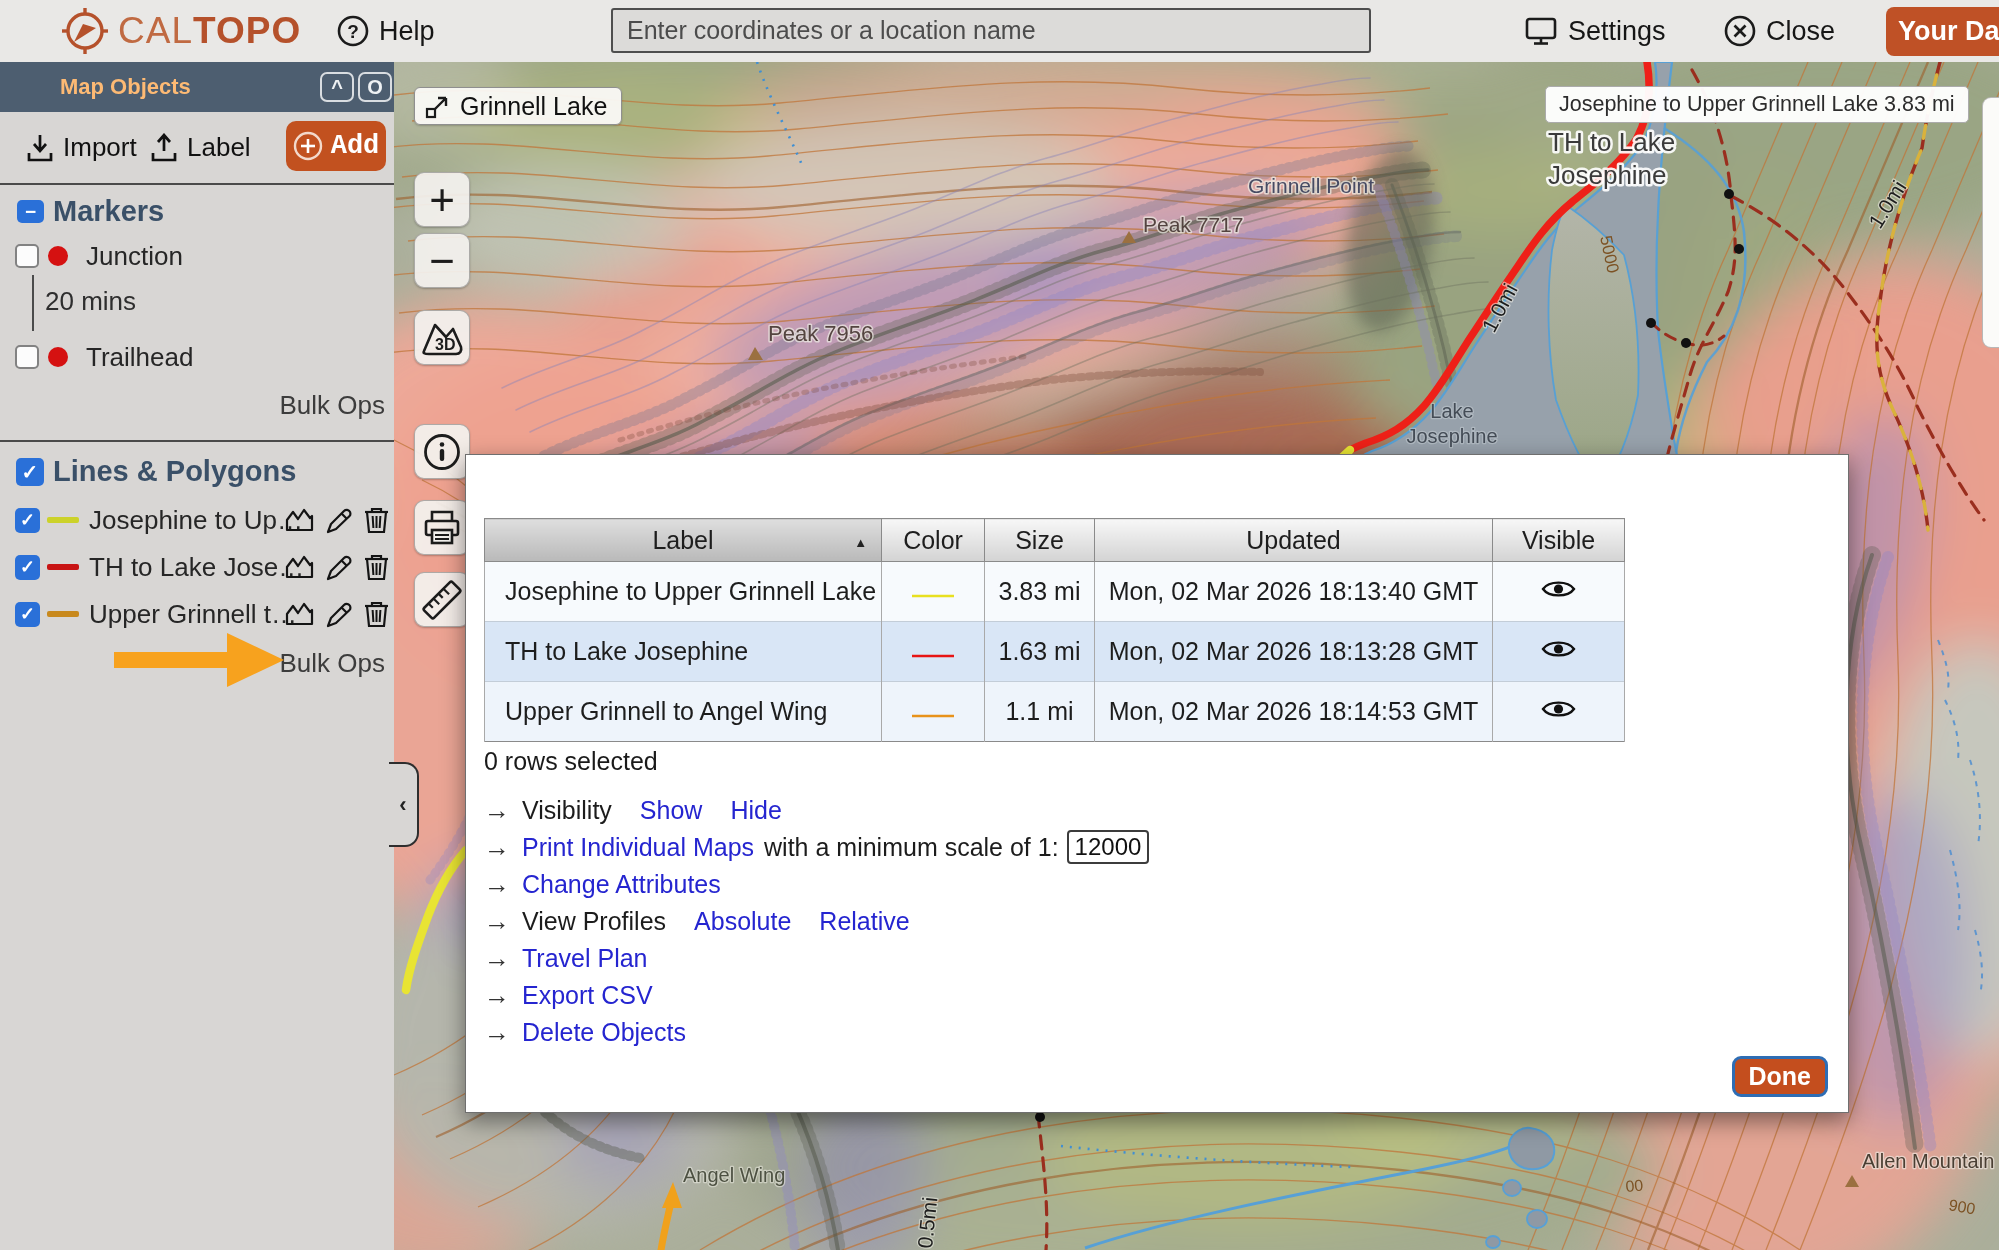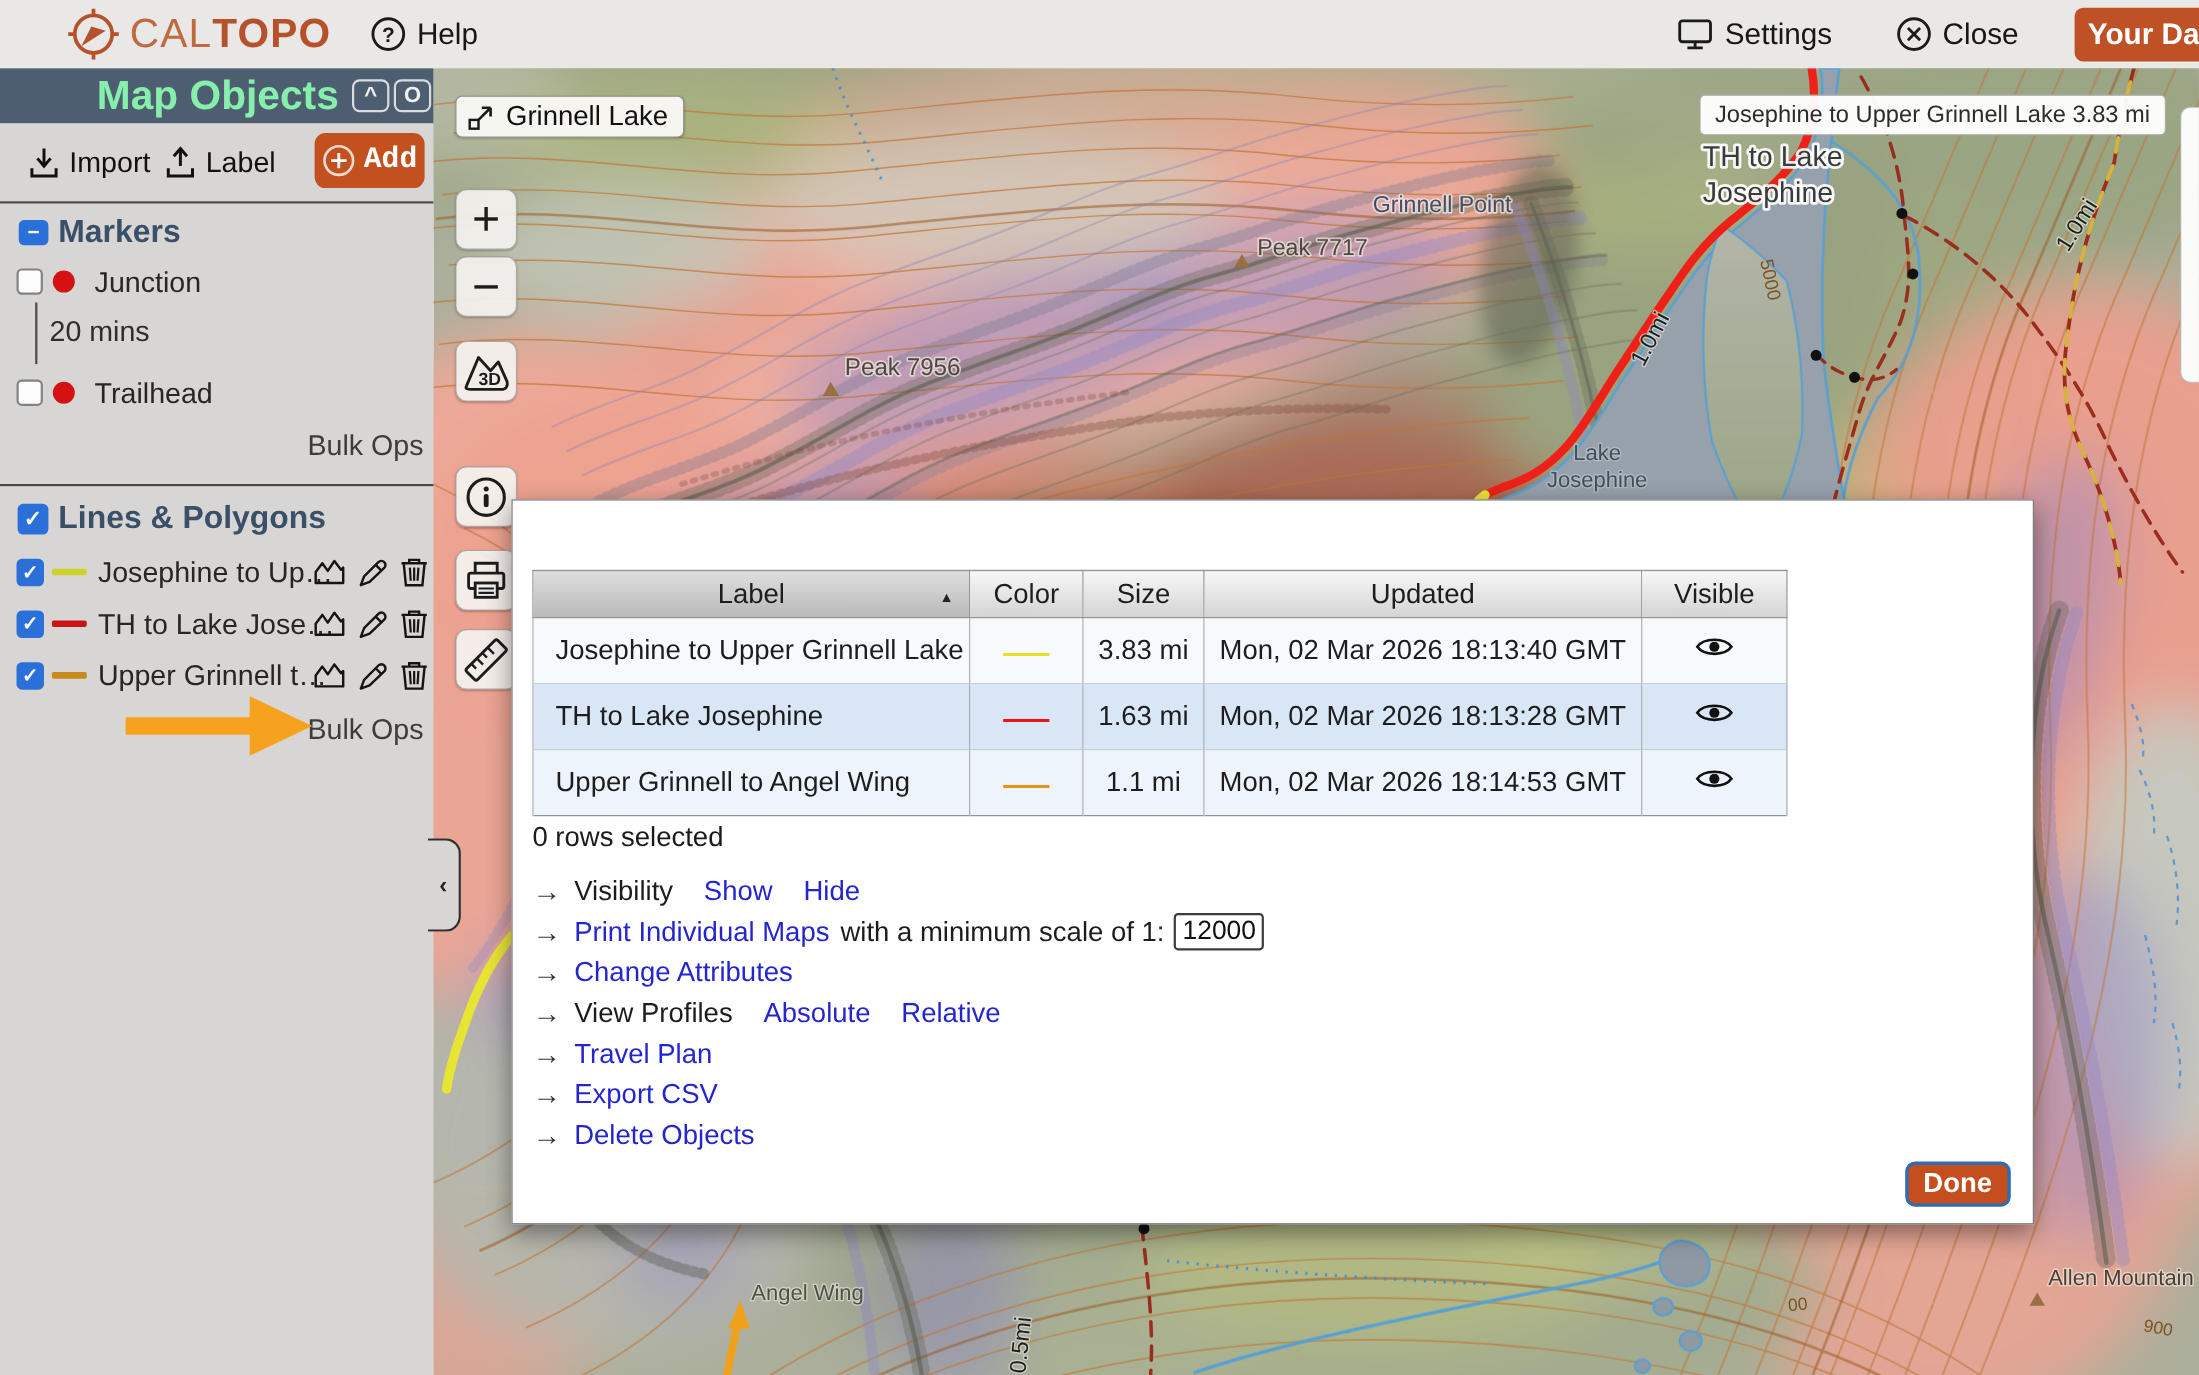--- a/index.html
+++ b/index.html
@@ -24,21 +24,21 @@
   #search-box::placeholder { color:#4c4c4c; opacity:1; }
   #your-data-btn { position:absolute; left:1886px; top:7px; height:49px; width:190px;
     background:#bf5126; border:none; border-radius:8px; color:#fff; font-weight:700;
     font-size:27px; text-align:left; padding:0 0 0 12px; font-family:"Liberation Sans", sans-serif; }
 
   
   #sidebar { position:absolute; left:0; top:62px; width:394px; height:1188px;
     background:#d8d6d4; z-index:10; }
   #sb-header { position:absolute; left:0; top:0; width:394px; height:50px; background:#4d5e70;
     display:flex; align-items:center; }
-  #sb-title { color:#86efac; font-size:37px; font-weight:700; margin-left:88px; }
+  #sb-title { color:#fdba74; font-size:22px; font-weight:700; margin-left:60px; }
   .sb-hbtn { position:absolute; top:10px; width:34px; height:30px; border:2px solid #d9dde1;
     border-radius:7px; color:#eef1f3; font-size:20px; font-weight:700; display:flex;
     align-items:center; justify-content:center; background:transparent; }
   #sb-hbtn-collapse { left:320px; }
   #sb-hbtn-o { left:358px; }
   #sb-toolbar { position:absolute; left:0; top:50px; width:394px; height:73px;
     border-bottom:2px solid #4a4a4a; }
   .sb-tool { position:absolute; top:20px; display:flex; align-items:center; gap:9px;
     font-size:26px; color:#111; }
   #tool-import { left:26px; }
@@ -148,20 +148,21 @@
     </svg>
     <div class="logo-text"><span class="logo-cal">CAL</span><span class="logo-topo">TOPO</span></div>
   </div>
   <div class="tb-item" id="tb-help">
     <svg width="32" height="32" viewBox="0 0 32 32">
       <circle cx="16" cy="16" r="14" fill="none" stroke="#1b1b1b" stroke-width="2.6"></circle>
       <text x="16" y="23" text-anchor="middle" font-size="19" font-weight="700" fill="#1b1b1b" font-family="Liberation Sans, sans-serif">?</text>
     </svg>
     <span>Help</span>
   </div>
+  <input id="search-box" type="text" placeholder="Enter coordinates or a location name" style="">
   <div class="tb-item" id="tb-settings">
     <svg width="34" height="32" viewBox="0 0 34 32">
       <rect x="3" y="4" width="28" height="19" rx="2.5" fill="none" stroke="#1b1b1b" stroke-width="2.6"></rect>
       <line x1="17" y1="23" x2="17" y2="28" stroke="#1b1b1b" stroke-width="2.6"></line>
       <line x1="10" y1="28.5" x2="24" y2="28.5" stroke="#1b1b1b" stroke-width="2.6"></line>
     </svg>
     <span>Settings</span>
   </div>
   <div class="tb-item" id="tb-close">
     <svg width="32" height="32" viewBox="0 0 32 32">

